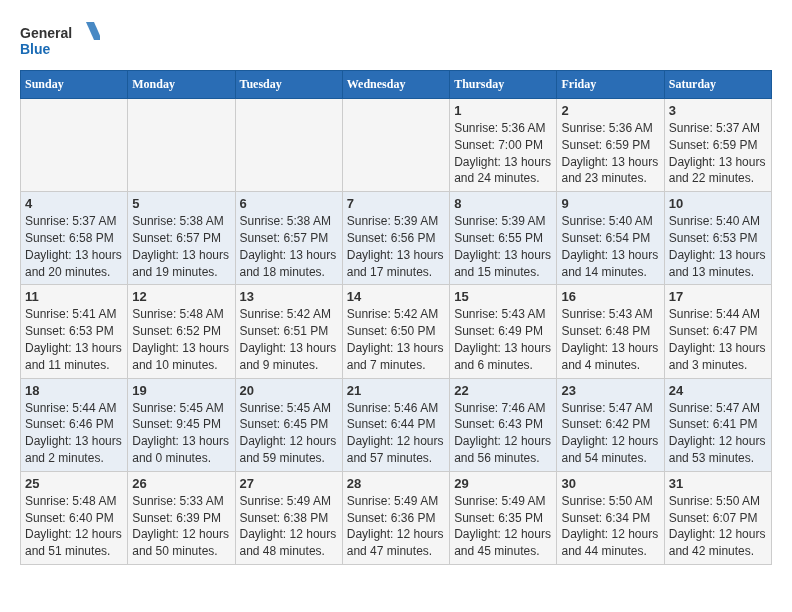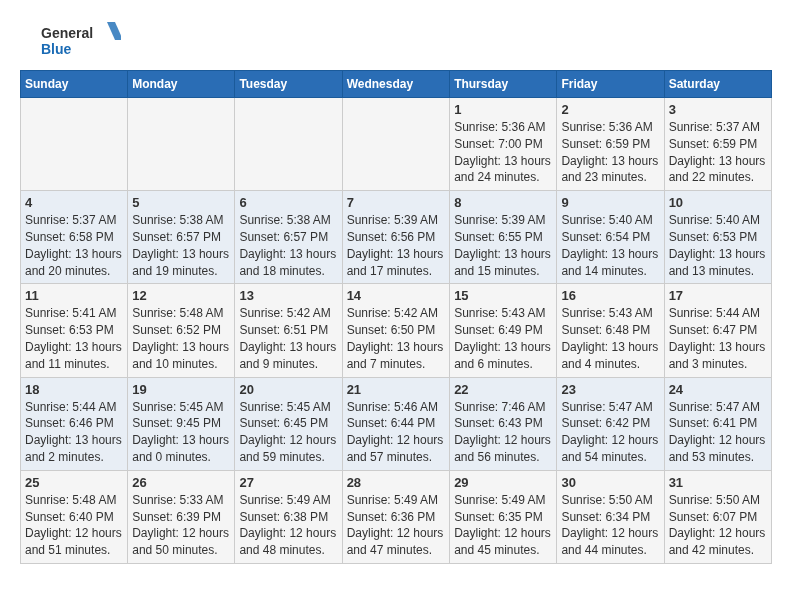--- a/index.html
+++ b/index.html
@@ -13,21 +13,20 @@
     .header-section {
       display: flex;
       justify-content: space-between;
       align-items: flex-start;
       margin-bottom: 10px;
     }
     .logo {
       display: flex;
       align-items: flex-start;
       gap: 4px;
-      margin-left: 21px;
     }
     .title-section {
       text-align: right;
     }
     .main-title {
       font-size: 38px;
       font-weight: bold;
       color: #333;
       line-height: 1.1;
     }
@@ -41,20 +40,21 @@
       font-size: 11px;
     }
     thead tr th {
       background-color: #2a6db5;
       color: #fff;
       padding: 6px 4px;
       text-align: left;
       font-size: 12px;
       font-weight: bold;
       border: 1px solid #1a5a9a;
+      font-family: Liberation Serif, serif;
     }
     tbody tr td {
       border: 1px solid #ccc;
       vertical-align: top;
       padding: 4px;
       height: 80px;
       width: 108px;
     }
     tbody tr:nth-child(odd) td {
       background-color: #f5f5f5;

